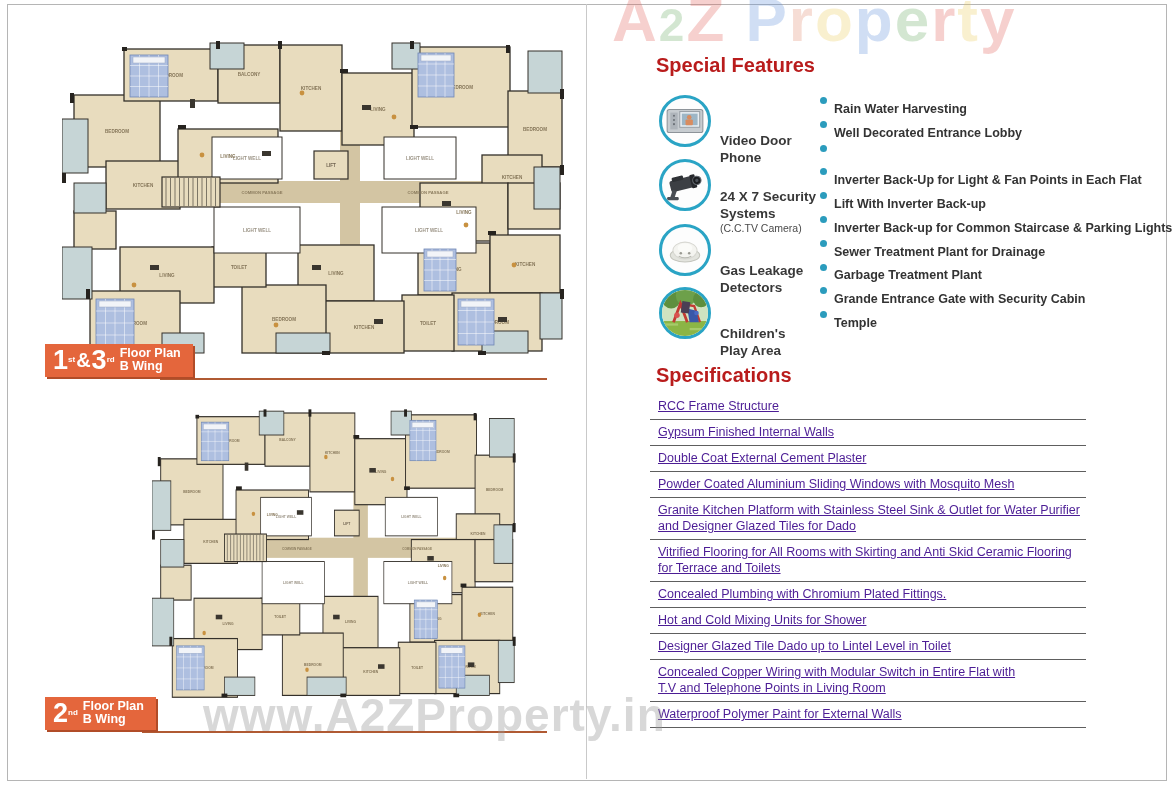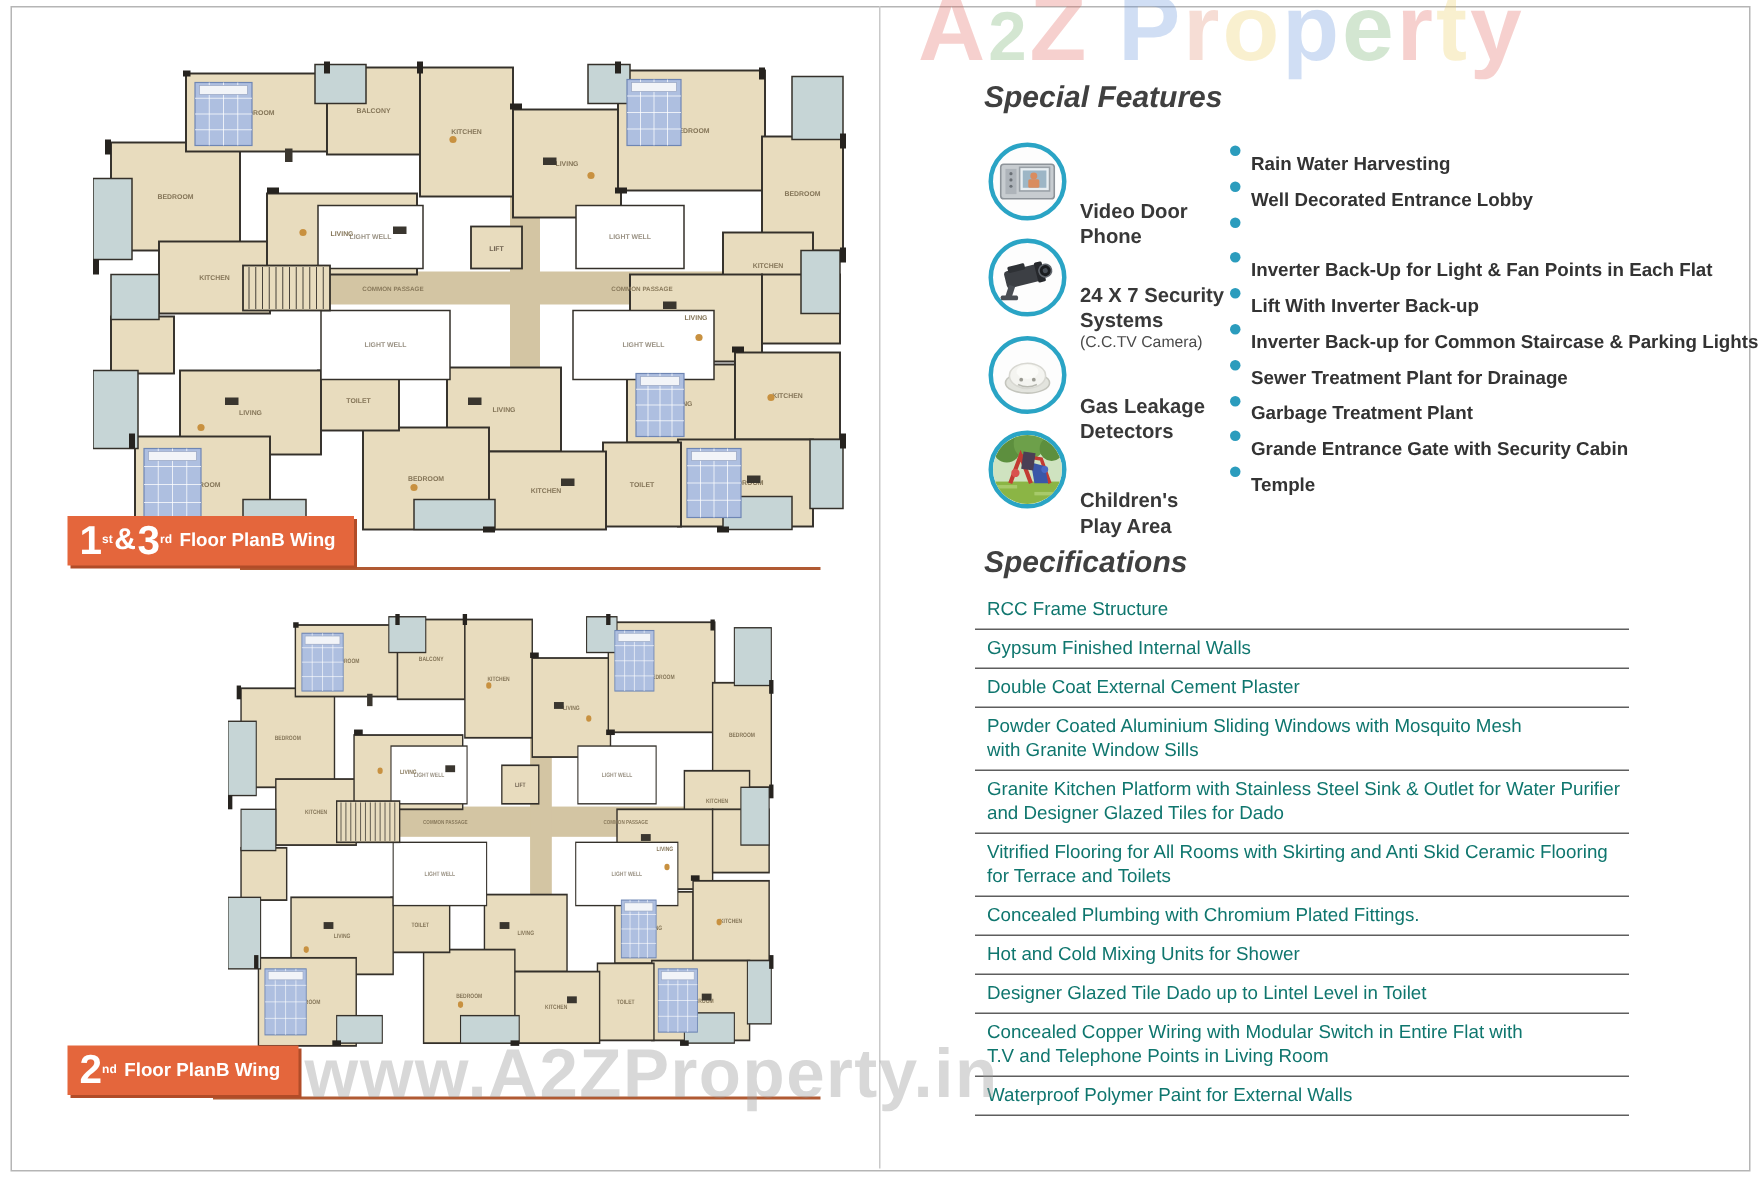--- a/index.html
+++ b/index.html
@@ -16,43 +16,43 @@
   .wm-bottom{position:absolute;left:203px;top:688px;font-size:46px;font-weight:bold;color:#9a9a9a;opacity:.38;letter-spacing:1px;white-space:nowrap;z-index:30;}
 
   
   .plan-label{
     position:absolute;background:#e4663c;color:#ffffff;padding:3px 12px 4px 8px;
     display:flex;align-items:center;box-shadow:2px 2px 0 #b14c28;z-index:5;
   }
   .plan-label .big{font-size:27px;font-weight:bold;line-height:26px;}
   .plan-label sup{font-size:8px;font-weight:bold;vertical-align:top;line-height:10px;}
   .plan-label .amp{font-size:20px;font-weight:bold;margin:0 1px;}
-  .plan-label .stack{margin-left:5px;display:flex;}
+  .plan-label .stack{margin-left:5px;display:flex;flex-direction:column;}
   .plan-label .stack span{font-size:12.5px;font-weight:bold;line-height:13px;}
   .orange-line{position:absolute;height:2px;background:#b05a33;z-index:4;}
 
   .plan-svg{position:absolute;z-index:1;}
 
   
-  .h-title{position:absolute;font-size:20px;font-weight:bold;color:#404040;font-style:italic;}
+  .h-title{position:absolute;font-size:20px;font-weight:bold;color:#b91c1c;}
   .feat-icon{
     position:absolute;left:659px;width:52px;height:52px;border-radius:50%;
     border:3px solid #2aa4c5;background:#fdfdfd;overflow:hidden;display:flex;align-items:center;justify-content:center;box-sizing:border-box;
   }
   .feat-label{position:absolute;left:720px;font-size:13.5px;font-weight:bold;color:#383838;line-height:17px;margin-top:32px;}
   .feat-label .sub{font-size:10.5px;font-weight:normal;color:#4a4a4a;line-height:13px;}
 
   .bullets{position:absolute;left:820px;top:88px;margin:0;padding:0;list-style:none;width:345px;}
   .bullets li{position:relative;height:23.8px;display:flex;align-items:center;padding-left:14px;box-sizing:border-box;}
   .bullets .dot{position:absolute;left:0;top:9px;width:7px;height:7px;border-radius:50%;background:#2b9cbd;}
   .bullets .btxt{font-size:12.5px;font-weight:bold;color:#333333;white-space:nowrap;margin-top:18px;}
 
   .specs{position:absolute;left:650px;top:394px;width:436px;}
   .spec-row{border-bottom:1.5px solid #5e5e5e;padding:4px 0 5px 8px;}
-  .spec-row div{font-size:12.5px;color:#0f766e;line-height:16px;}
+  .spec-row div{font-size:12.5px;color:#4c1d95;line-height:16px;text-decoration:underline;}
 </style>
 </head>
 <body>
 
 <div class="page">
   <div class="frame"></div>
   <div class="divider"></div>
 
   <svg id="plan1" class="plan-svg" style="left:62px;top:33px" width="508" height="325" viewBox="0 0 508 325">
       <rect x="96" y="148" width="332" height="22" fill="#d3c5a3"></rect>
@@ -519,21 +519,20 @@
         <div>RCC Frame Structure</div>
       </div>
       <div class="spec-row">
         <div>Gypsum Finished Internal Walls</div>
       </div>
       <div class="spec-row">
         <div>Double Coat External Cement Plaster</div>
       </div>
       <div class="spec-row">
         <div>Powder Coated Aluminium Sliding Windows with Mosquito Mesh</div>
-        <div>with Granite Window Sills</div>
       </div>
       <div class="spec-row">
         <div>Granite Kitchen Platform with Stainless Steel Sink &amp; Outlet for Water Purifier</div>
         <div>and Designer Glazed Tiles for Dado</div>
       </div>
       <div class="spec-row">
         <div>Vitrified Flooring for All Rooms with Skirting and Anti Skid Ceramic Flooring</div>
         <div>for Terrace and Toilets</div>
       </div>
       <div class="spec-row">

